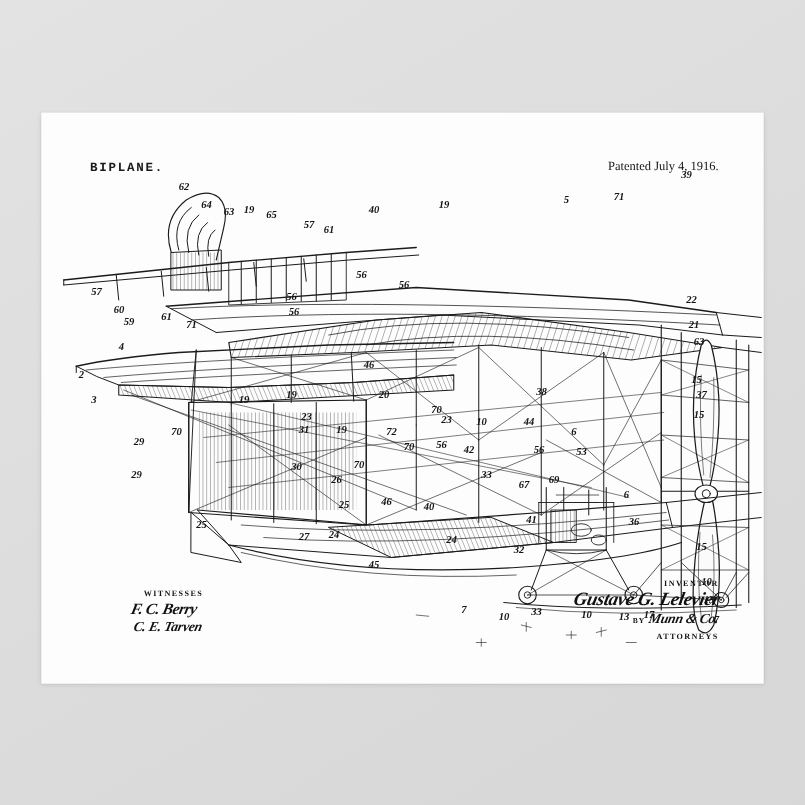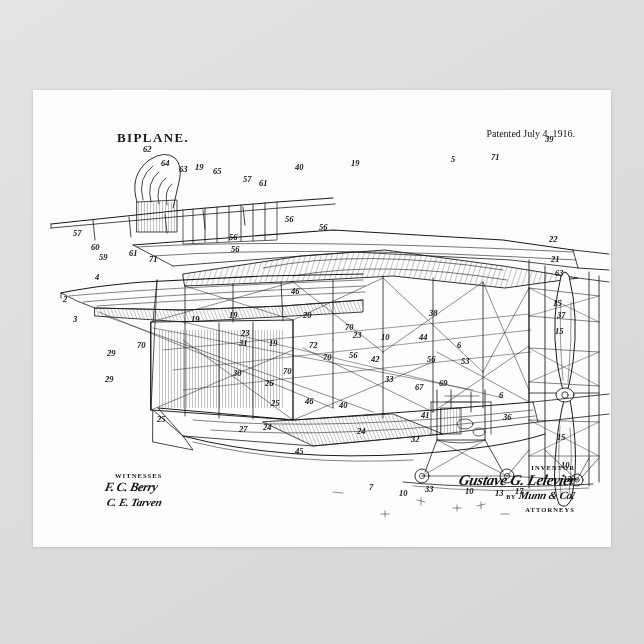--- a/index.html
+++ b/index.html
@@ -17,22 +17,22 @@
   #poster{
     position:absolute;left:33px;top:90px;width:578px;height:457px;
     background:#fdfdfd;
     box-shadow:0 1px 4px rgba(0,0,0,.10), 0 0 0 0.5px rgba(0,0,0,.05);
     overflow:hidden;
   }
 
   
   .hdr-title{
     position:absolute;left:39px;top:40px;
-    font-size:13px;font-weight:bold;letter-spacing:1.4px;color:#1a1a1a;
-    font-family:Liberation Serif, serif;white-space:nowrap;margin-left:45px;
+    font-size:10px;font-weight:bold;letter-spacing:1.4px;color:#1a1a1a;
+    font-family:Liberation Mono, monospace;white-space:nowrap;
   }
   .hdr-date{
     position:absolute;right:36px;top:38px;
     font-size:10px;font-weight:normal;color:#151515;
     font-family:"Liberation Serif", serif;white-space:nowrap;
   }
 
   
   #drawing{position:absolute;left:0;top:0;width:578px;height:457px;}
   #drawing svg{display:block;}

